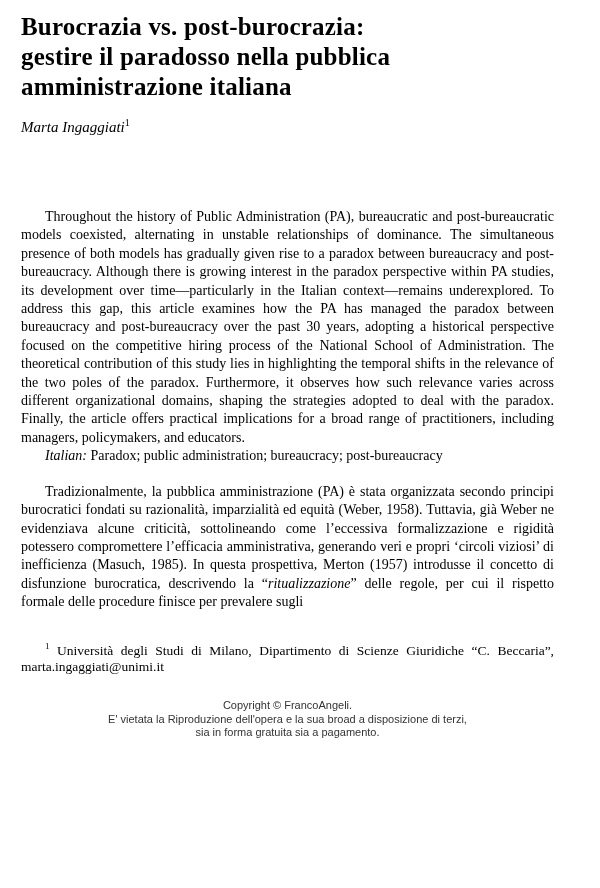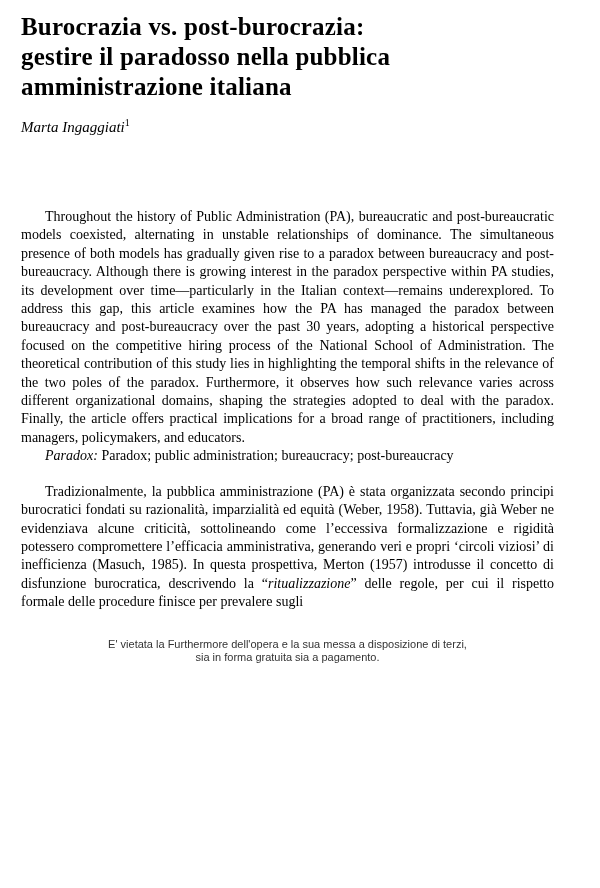--- a/index.html
+++ b/index.html
@@ -74,27 +74,29 @@
 <div class="page">
 
   <h1 class="article-title">Burocrazia vs. post-burocrazia:
 gestire il paradosso nella pubblica
 amministrazione italiana</h1>
 
   <p class="author-line"><span>Marta Ingaggiati</span><sup>1</sup></p>
 
   <div class="abstract-block">
     <p class="body-text">Throughout the history of Public Administration (PA), bureaucratic and post-bureaucratic models coexisted, alternating in unstable relationships of dominance. The simultaneous presence of both models has gradually given rise to a paradox between bureaucracy and post-bureaucracy. Although there is growing interest in the paradox perspective within PA studies, its development over time—particularly in the Italian context—remains underexplored. To address this gap, this article examines how the PA has managed the paradox between bureaucracy and post-bureaucracy over the past 30 years, adopting a historical perspective focused on the competitive hiring process of the National School of Administration. The theoretical contribution of this study lies in highlighting the temporal shifts in the relevance of the two poles of the paradox. Furthermore, it observes how such relevance varies across different organizational domains, shaping the strategies adopted to deal with the paradox. Finally, the article offers practical implications for a broad range of practitioners, including managers, policymakers, and educators.</p>
-    <p class="keywords-line"><span class="italic">Paradox:</span><span> Paradox; public administration; bureaucracy; post-bureaucracy</span></p>
+    <p class="keywords-line"><span class="italic">Italian:</span><span> Paradox; public administration; bureaucracy; post-bureaucracy</span></p>
   </div>
 
 
   <p class="body-text intro-paragraph"><span>Tradizionalmente, la pubblica amministrazione (PA) è stata organizzata secondo principi burocratici fondati su razionalità, imparzialità ed equità (Weber, 1958). Tuttavia, già Weber ne evidenziava alcune criticità, sottolineando come l’eccessiva formalizzazione e rigidità potessero compromettere l’efficacia amministrativa, generando veri e propri ‘circoli viziosi’ di inefficienza (Masuch, 1985). In questa prospettiva, Merton (1957) introdusse il concetto di disfunzione burocratica, descrivendo la “</span><span class="italic">ritualizzazione</span><span>” delle regole, per cui il rispetto formale delle procedure finisce per prevalere sugli</span></p>
 
   <div class="footnote-block">
+    <p class="footnote-affiliation"><sup>1</sup><span> Università degli Studi di Milano, Dipartimento di Scienze Giuridiche “C. Beccaria”, marta.ingaggiati@unimi.it</span></p>
   </div>
 
   <div class="page-footer">
-    <div>E' vietata la Furthermore dell'opera e la sua messa a disposizione di terzi,</div>
+    <div>Copyright © FrancoAngeli.</div>
+    <div>E' vietata la Riproduzione dell'opera e la sua broad a disposizione di terzi,</div>
     <div>sia in forma gratuita sia a pagamento.</div>
   </div>
 
 </div>
 
 </body></html>

